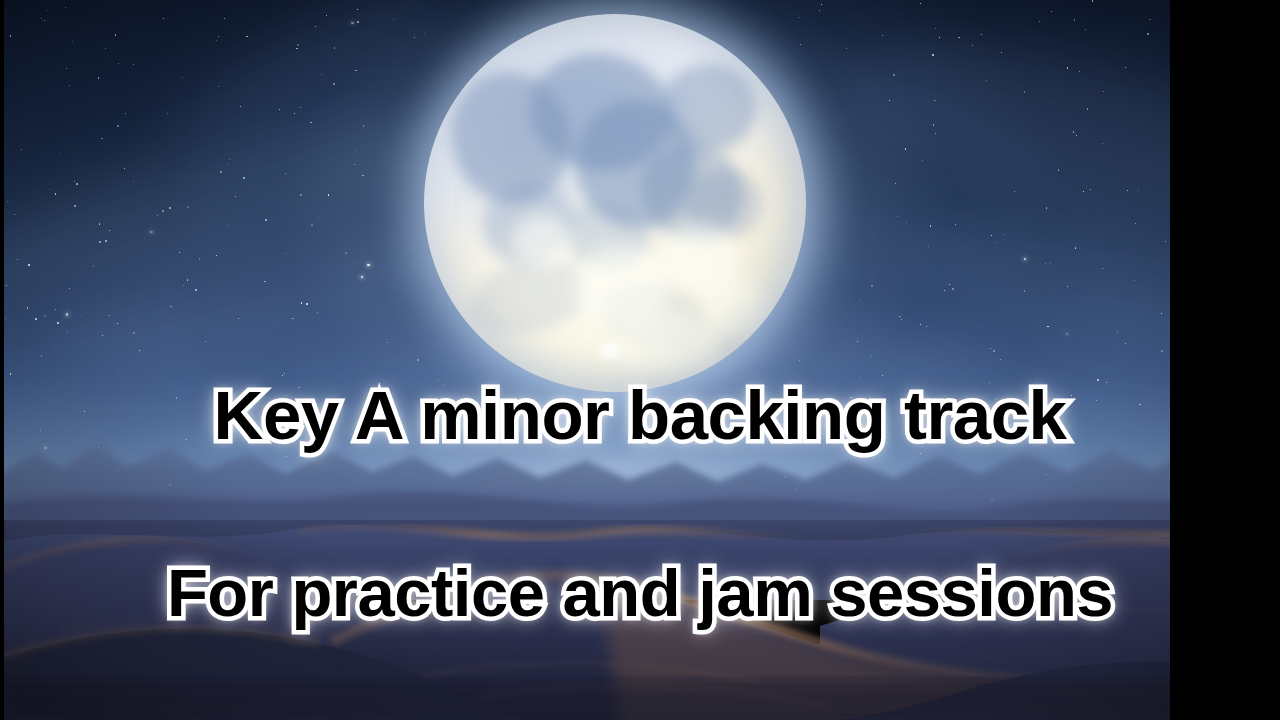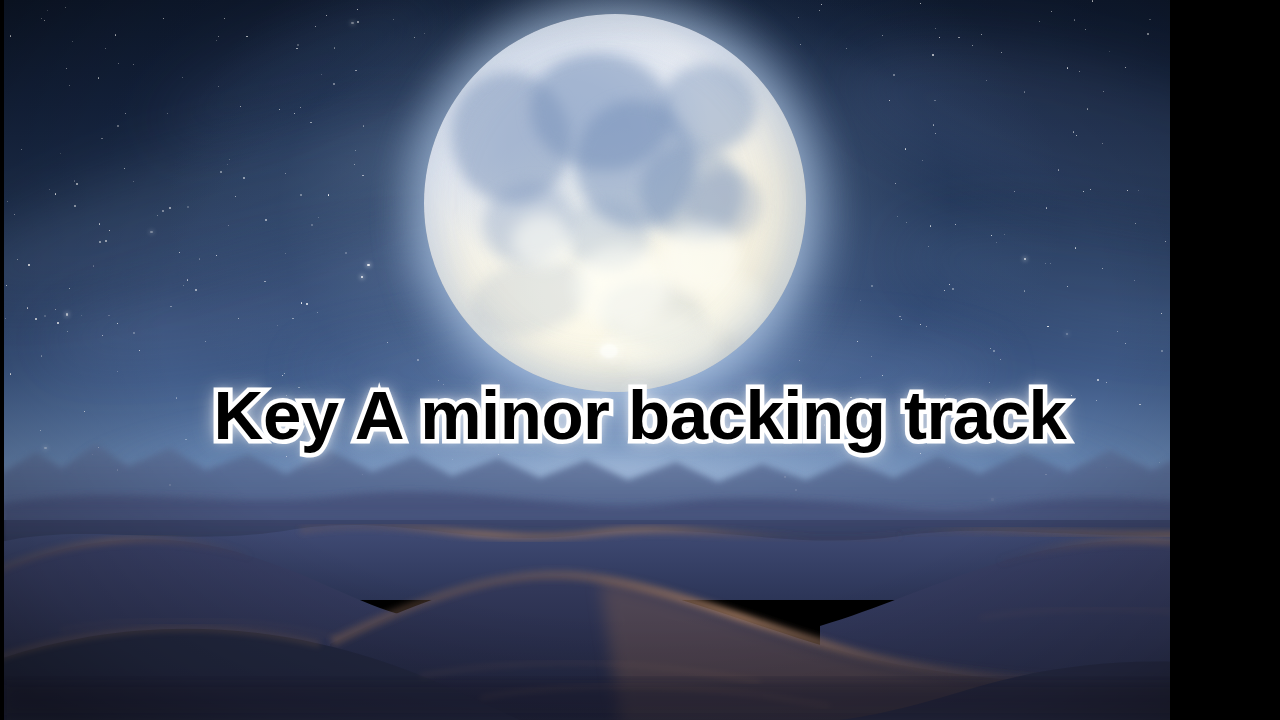--- a/index.html
+++ b/index.html
@@ -667,18 +667,19 @@
       <path d="M480,268 C600,246 720,256 830,276" stroke="#9a735c" stroke-width="2" fill="none" opacity="0.22" filter="url(#soft)"></path>
       <path d="M60,200 C170,182 260,190 340,208" stroke="#8a6a58" stroke-width="2" fill="none" opacity="0.22" filter="url(#soft)"></path>
       <path d="M980,188 C1080,172 1180,178 1270,194" stroke="#8a6a58" stroke-width="2" fill="none" opacity="0.24" filter="url(#soft)"></path>
     </svg>
   </div>
 
   <div class="vignette"></div>
 
   <div class="captions">
     <div class="cap cap-line1">Key A minor backing track</div>
+    <div class="cap cap-line2">For practice and jam sessions</div>
   </div>
 
   <div class="bar bar-left"></div>
   <div class="bar bar-right"></div>
 
 </div>
 
 </body></html>

